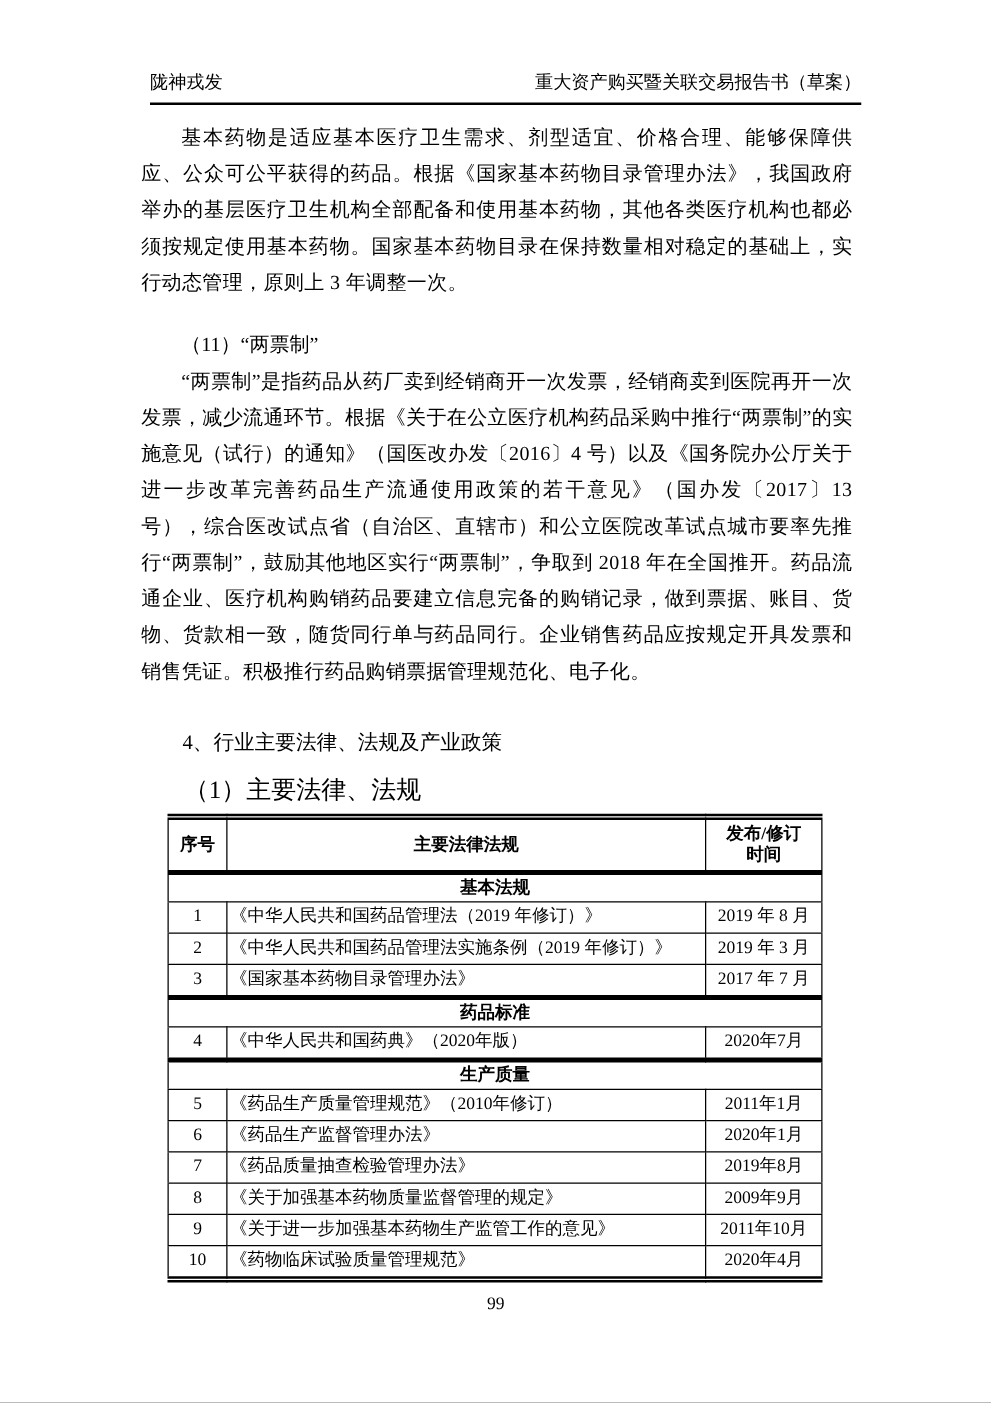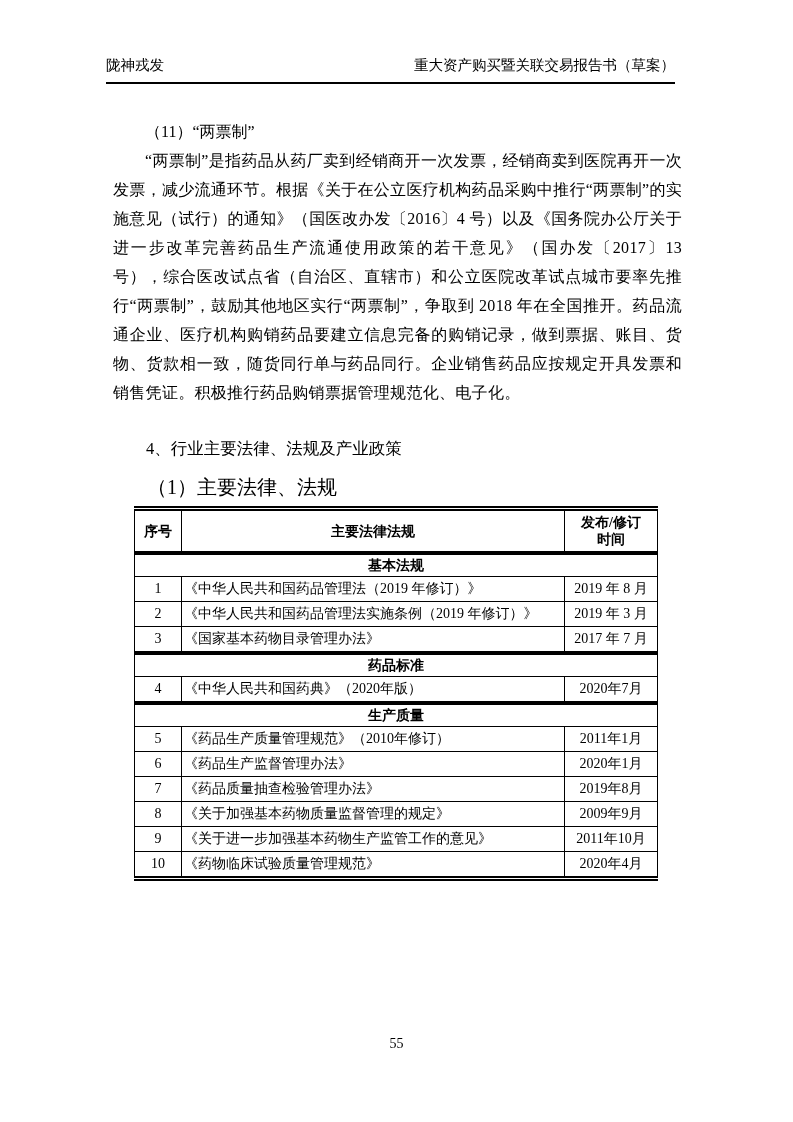--- a/index.html
+++ b/index.html
@@ -7,21 +7,21 @@
     position:relative;
     width:793px;height:1122px;
     background:#ffffff;
     color:#000;
     font-family:"Liberation Serif","DejaVu Serif",serif;
     overflow:hidden;
     margin:0 auto;
   }
   .doc-header{
     position:absolute;
-    left:106px;top:56px;width:569px;
+    left:120px;top:56px;width:569px;
     display:flex;justify-content:space-between;align-items:flex-end;
     font-size:14.5px;
     padding-bottom:7px;
     border-bottom:2px solid #000;
   }
   .body-area{
     position:absolute;
     left:113px;top:96px;width:569px;
   }
   p{margin:0;}
@@ -78,20 +78,21 @@
 <body>
 
 <div class="page">
 
   <div class="doc-header">
     <span>陇神戎发</span>
     <span>重大资产购买暨关联交易报告书（草案）</span>
   </div>
 
   <div class="body-area">
+    <p class="para">基本药物是适应基本医疗卫生需求、剂型适宜、价格合理、能够保障供应、公众可公平获得的药品。根据《国家基本药物目录管理办法》，我国政府举办的基层医疗卫生机构全部配备和使用基本药物，其他各类医疗机构也都必须按规定使用基本药物。国家基本药物目录在保持数量相对稳定的基础上，实行动态管理，原则上 3 年调整一次。</p>
     <p class="subhead">（11）“两票制”</p>
     <p class="para">“两票制”是指药品从药厂卖到经销商开一次发票，经销商卖到医院再开一次发票，减少流通环节。根据《关于在公立医疗机构药品采购中推行“两票制”的实施意见（试行）的通知》（国医改办发〔2016〕4 号）以及《国务院办公厅关于进一步改革完善药品生产流通使用政策的若干意见》（国办发〔2017〕13 号），综合医改试点省（自治区、直辖市）和公立医院改革试点城市要率先推行“两票制”，鼓励其他地区实行“两票制”，争取到 2018 年在全国推开。药品流通企业、医疗机构购销药品要建立信息完备的购销记录，做到票据、账目、货物、货款相一致，随货同行单与药品同行。企业销售药品应按规定开具发票和销售凭证。积极推行药品购销票据管理规范化、电子化。</p>
     <p class="h4">4、行业主要法律、法规及产业政策</p>
     <p class="h41">（1）主要法律、法规</p>
 
     <table class="laws">
       <thead>
         <tr>
           <th class="c-no">序号</th>
           <th class="c-law">主要法律法规</th>
@@ -155,15 +156,15 @@
         </tr>
         <tr class="data">
           <td class="c-no">10</td>
           <td class="c-law">《药物临床试验质量管理规范》</td>
           <td class="c-date">2020年4月</td>
         </tr>
       </tbody>
     </table>
   </div>
 
-  <div class="page-footer">55</div>
+  <div class="page-footer">99</div>
 
 </div>
 
 </body></html>

